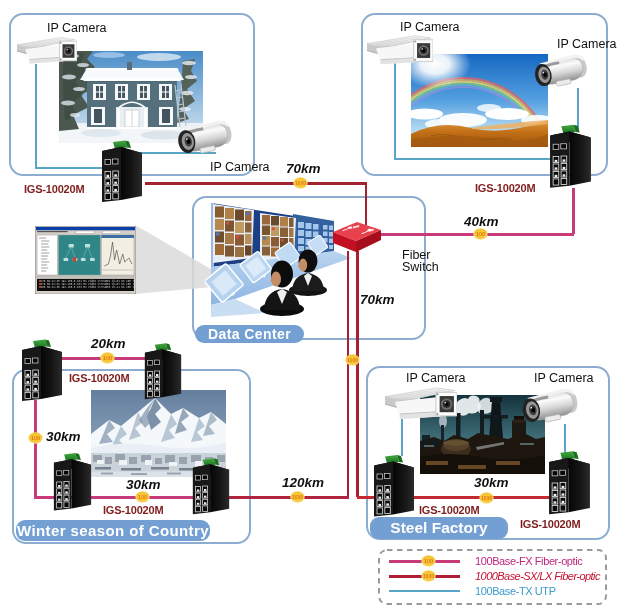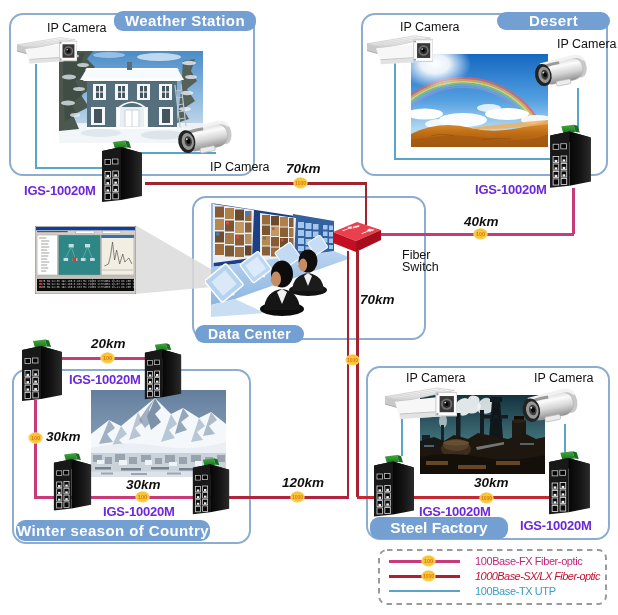--- a/index.html
+++ b/index.html
@@ -1,21 +1,21 @@
 <!DOCTYPE html>
 <html><head>
 <meta charset="utf-8">
 <style>
 html,body{margin:0;padding:0;background:#fff;}
 #canvas{position:relative;width:618px;height:615px;background:#fff;font-family:"Liberation Sans",sans-serif;overflow:hidden;}
 .box{position:absolute;box-sizing:border-box;border:2.5px solid #8cadd0;border-radius:14px;background:transparent;z-index:0;}
 .pill{position:absolute;background:#739fd2;border-radius:9px;color:#fff;font-weight:bold;text-align:center;letter-spacing:0.4px;z-index:4;}
 .km{position:absolute;color:#111;font-weight:bold;font-style:italic;font-size:13.5px;white-space:nowrap;z-index:4;}
 .cam{position:absolute;color:#111;font-size:12.5px;white-space:nowrap;z-index:4;margin-left:26px;}
-.igs{position:absolute;color:#6d28d9;font-weight:bold;font-size:13px;white-space:nowrap;letter-spacing:-0.2px;z-index:4;}
+.igs{position:absolute;color:#7f1d1d;font-weight:bold;font-size:11px;white-space:nowrap;letter-spacing:-0.2px;z-index:4;}
 .hline,.vline{position:absolute;z-index:2;}
 svg{display:block}
 .badge{position:absolute;width:15px;height:12px;z-index:4;}
 </style>
 </head>
 <body>
 <div id="canvas">
 
   <div class="box" style="left:9px;top:13px;width:246px;height:163px;"></div>
   <div class="box" style="left:361px;top:13px;width:247px;height:163px;"></div>
@@ -673,22 +673,20 @@
     </svg>
   <svg class="badge" style="left:421px;top:555px">
       <ellipse cx="7.5" cy="6" rx="7.2" ry="5.8" fill="url(#gBadge)"></ellipse>
       <text x="7.5" y="8" font-size="5.5" font-weight="bold" fill="#e07818" text-anchor="middle" font-family="Liberation Sans">100</text>
     </svg>
   <svg class="badge" style="left:421px;top:570px">
       <ellipse cx="7.5" cy="6" rx="7.2" ry="5.8" fill="url(#gBadge)"></ellipse>
       <text x="7.5" y="8" font-size="5" font-weight="bold" fill="#e07818" text-anchor="middle" font-family="Liberation Sans">1000</text>
     </svg>
 
-  <div class="pill" style="left:114px;top:11px;width:142px;height:20px;font-size:15px;line-height:20px;">Weather Station</div>
-  <div class="pill" style="left:497px;top:12px;width:113px;height:18px;font-size:15px;line-height:18px;">Desert</div>
   <div class="pill" style="left:195px;top:325px;width:109px;height:18px;font-size:14px;line-height:18px;">Data Center</div>
   <div class="pill" style="left:16px;top:520px;width:194px;height:21px;font-size:15px;line-height:21px;">Winter season of Country</div>
   <div class="pill" style="left:370px;top:517px;width:138px;height:22px;font-size:15.5px;line-height:22px;letter-spacing:0;">Steel Factory</div>
 
   <div class="km" style="left:286px;top:161px;">70km</div>
   <div class="km" style="left:464px;top:214px;">40km</div>
   <div class="km" style="left:360px;top:292px;">70km</div>
   <div class="km" style="left:91px;top:336px;font-style:italic;">20km</div>
   <div class="km" style="left:46px;top:429px;">30km</div>
   <div class="km" style="left:126px;top:477px;">30km</div>

